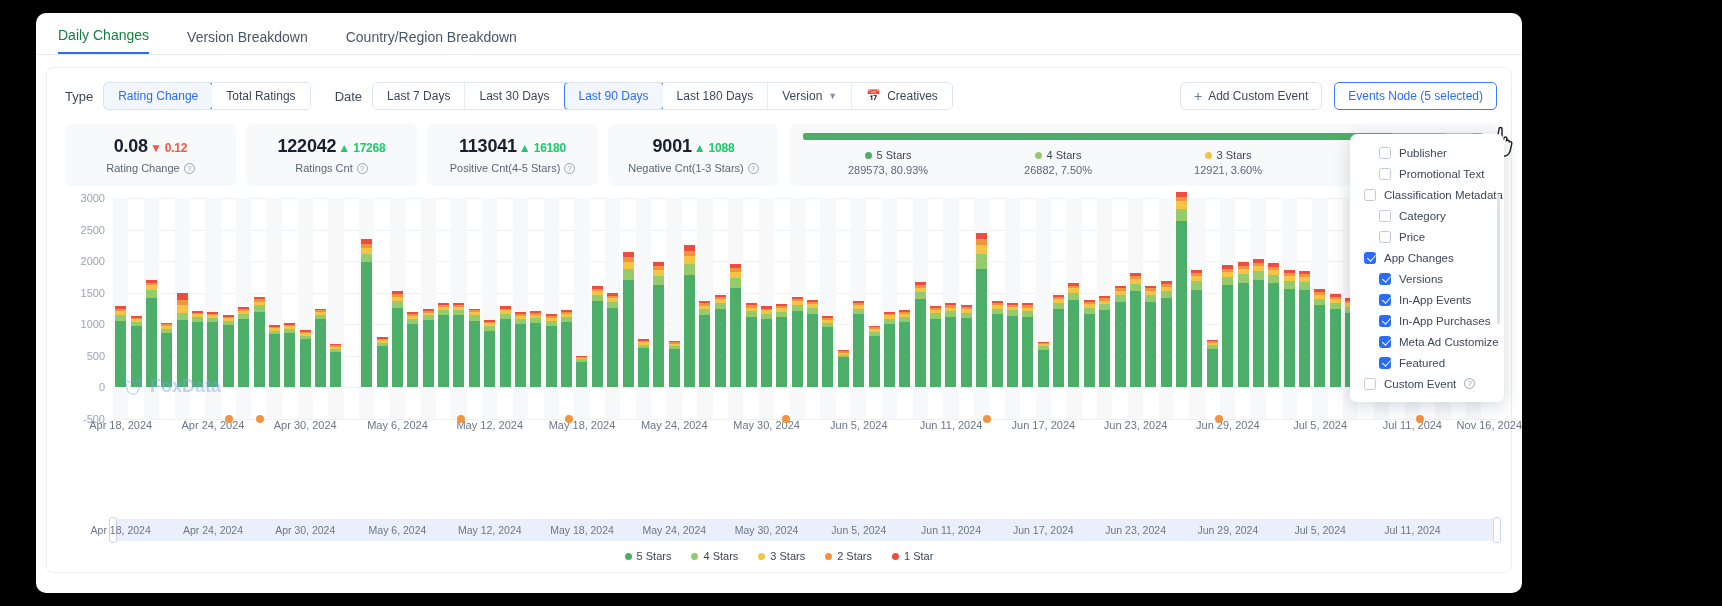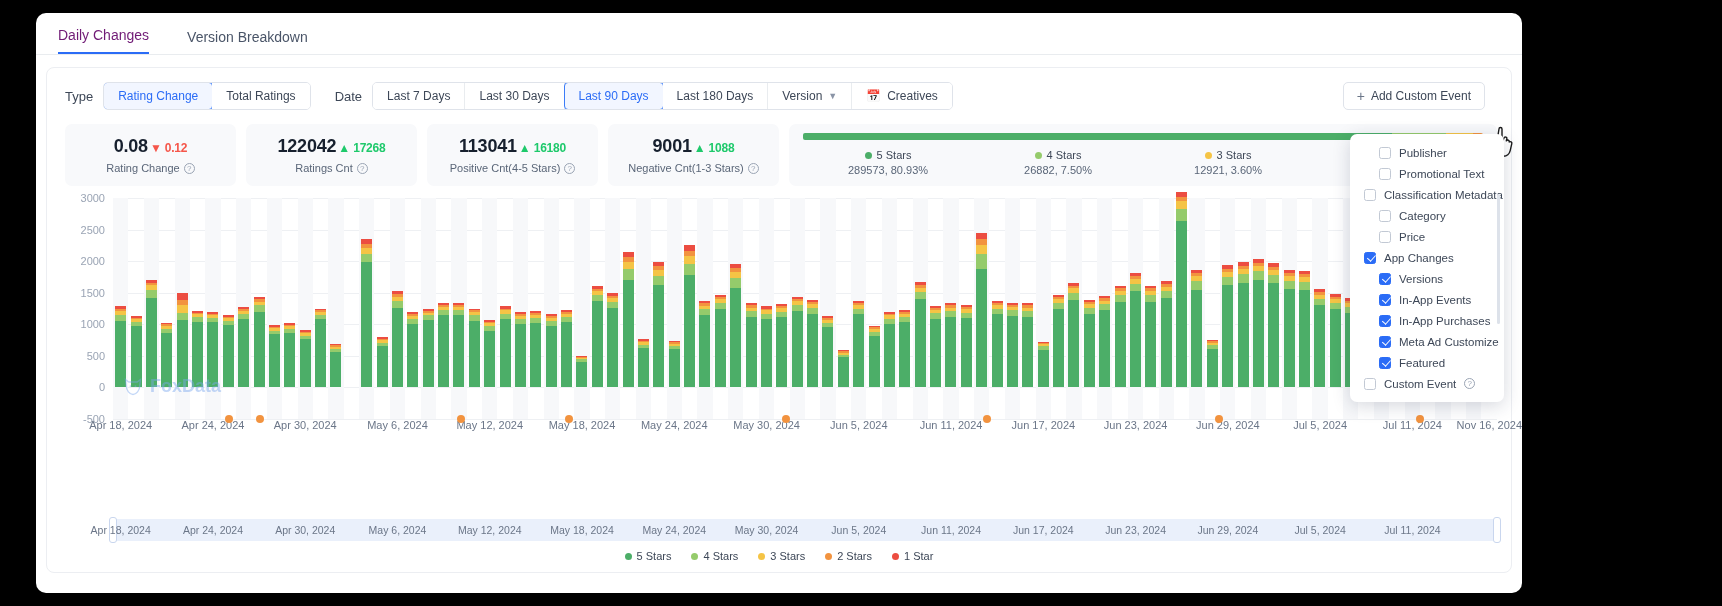--- a/index.html
+++ b/index.html
@@ -12,21 +12,21 @@
   .page {
     position: absolute; left: 36px; top: 13px;
     width: 1486px; height: 580px;
     background: #fff; border-radius: 10px;
     overflow: visible;
   }
 
   
   .tabbar { height: 42px; border-bottom: 1px solid #e9ecef; display: flex; align-items: flex-end; padding-left: 22px; gap: 38px; }
   .tab { font-size: 14px; color: #4a5568; padding-bottom: 9px; cursor: pointer; white-space: nowrap; }
-  .tab.active { color: #701a75; border-bottom: 2px solid #2b6cf6; font-weight: 400; }
+  .tab.active { color: #15803d; border-bottom: 2px solid #2b6cf6; font-weight: 400; }
 
   
   .panel { margin: 12px 10px 0 10px; border: 1px solid #eceef2; border-radius: 8px; height: 506px; position: relative; }
 
   
   .toolbar { display: flex; align-items: center; padding: 14px 14px 0 18px; position: relative; }
   .tb-label { font-size: 13px; color: #3d4757; margin-right: 10px; }
   .seg { display: flex; border: 1px solid #dfe3ea; border-radius: 5px; overflow: hidden; height: 28px; }
   .seg .opt { font-size: 12px; color: #3d4757; padding: 0 14px; display: flex; align-items: center; cursor: pointer; background: #fff; border-right: 1px solid #e9ecef; white-space: nowrap; }
   .seg .opt:last-child { border-right: none; }
@@ -105,20 +105,21 @@
   .dscroll { position: absolute; right: 4px; top: 60px; width: 3px; height: 130px; background: #dde2ea; border-radius: 2px; }
 </style>
 </head>
 <body>
 
 <div class="page">
 
   <div class="tabbar" id="tabbar">
       <div class="tab active">Daily Changes</div>
       <div class="tab">Version Breakdown</div>
+      <div class="tab">Country/Region Breakdown</div>
     </div>
 
   <div class="panel">
 
     <div class="toolbar">
       <span class="tb-label">Type</span>
       <div class="seg" id="typeseg">
           <div class="opt sel">
             <span>Rating Change</span>
           </div>
@@ -150,20 +151,23 @@
             <span style="margin-right: 6px; font-size: 12px;">📅</span>
             <span>Creatives</span>
           </div>
         </div>
       <div class="spacer"></div>
       <div class="btn">
         <span style="font-size:14px;color:#6b7688;">+</span>
         <span>Add Custom Event</span>
       </div>
       <div class="gap"></div>
+      <div class="btn primary-outline">
+        <span>Events Node (5 selected)</span>
+      </div>
     </div>
 
     <div class="cards" id="cards">
         <div class="card m">
           <div class="bignum">0.08<span class="delta down">▼ 0.12</span></div>
           <div class="caption">
             <span>Rating Change</span>
             <span class="qm">?</span>
           </div>
         </div>

